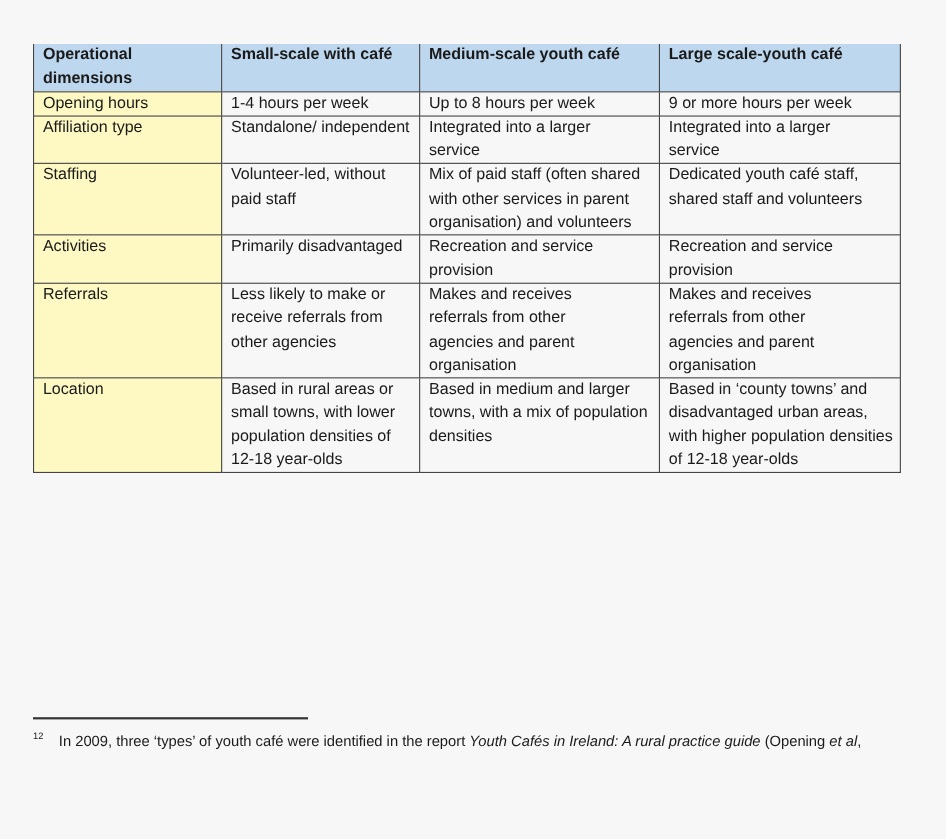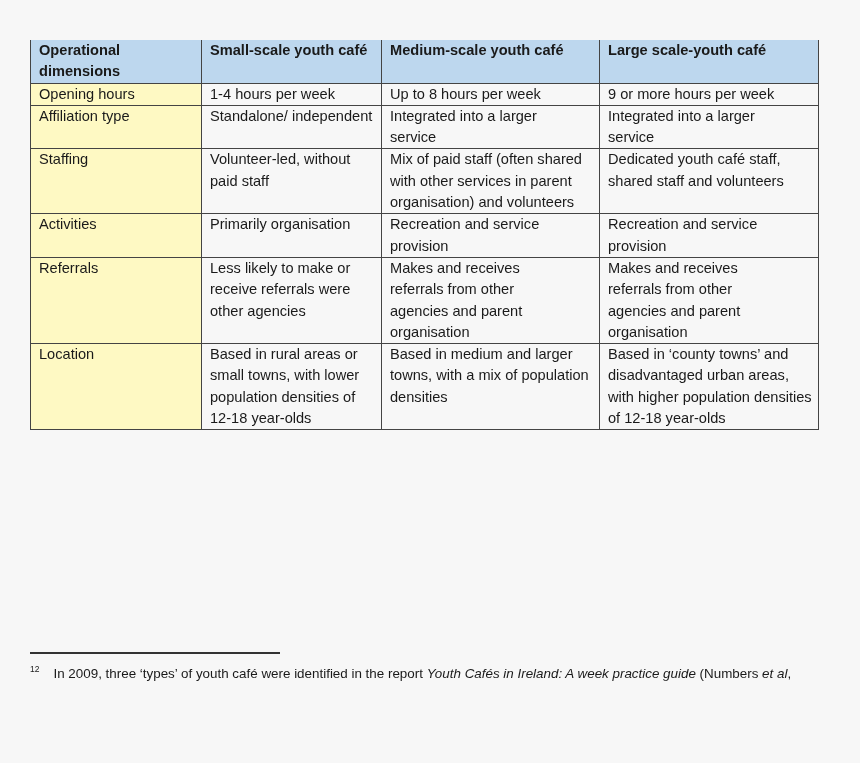--- a/index.html
+++ b/index.html
@@ -51,21 +51,21 @@
 <table class="cafe">
   <colgroup>
       <col class="c0">
       <col class="c1">
       <col class="c2">
       <col class="c3">
     </colgroup>
   <tbody>
       <tr class="head">
     <th>Operational dimensions</th>
-    <th>Small-scale youth café</th>
+    <th>Small-scale with café</th>
     <th>Medium-scale youth café</th>
     <th>Large scale-youth café</th>
   </tr>
   <tr>
     <td class="dim">Opening hours</td>
     <td>1-4 hours per week</td>
     <td>Up to 8 hours per week</td>
     <td>9 or more hours per week</td>
   </tr>
   <tr>
@@ -75,35 +75,35 @@
     <td style="padding-right:40px">Integrated into a larger service</td>
   </tr>
   <tr>
     <td class="dim">Staffing</td>
     <td style="padding-right:30px">Volunteer-led, without paid staff</td>
     <td style="padding-right:1px">Mix of paid staff (often shared with other services in parent organisation) and volunteers</td>
     <td>Dedicated youth café staff, shared staff and volunteers</td>
   </tr>
   <tr>
     <td class="dim">Activities</td>
-    <td>Primarily organisation</td>
+    <td>Primarily disadvantaged</td>
     <td style="padding-right:40px">Recreation and service provision</td>
     <td style="padding-right:40px">Recreation and service provision</td>
   </tr>
   <tr>
     <td class="dim">Referrals</td>
-    <td>Less likely to make or receive referrals were other agencies</td>
+    <td>Less likely to make or receive referrals from other agencies</td>
     <td style="padding-right:40px">Makes and receives referrals from other agencies and parent organisation</td>
     <td style="padding-right:40px">Makes and receives referrals from other agencies and parent organisation</td>
   </tr>
   <tr>
     <td class="dim">Location</td>
     <td style="padding-right:6px">Based in rural areas or small towns, with lower population densities of 12-18 year-olds</td>
     <td style="padding-right:2px">Based in medium and larger towns, with a mix of population densities</td>
     <td style="padding-right:4px">Based in ‘county towns’ and disadvantaged urban areas, with higher population densities of 12-18 year-olds</td>
   </tr>
 </tbody>
   </table>
 
 <div class="fn-rule"></div>
 <div class="footnote">
-  <sup>12</sup><span>In 2009, three ‘types’ of youth café were identified in the report </span><em>Youth Cafés in Ireland: A week practice guide</em><span> (Numbers </span><em>et al</em><span>,</span>
+  <sup>12</sup><span>In 2009, three ‘types’ of youth café were identified in the report </span><em>Youth Cafés in Ireland: A rural practice guide</em><span> (Opening </span><em>et al</em><span>,</span>
 </div>
 
 </body></html>

